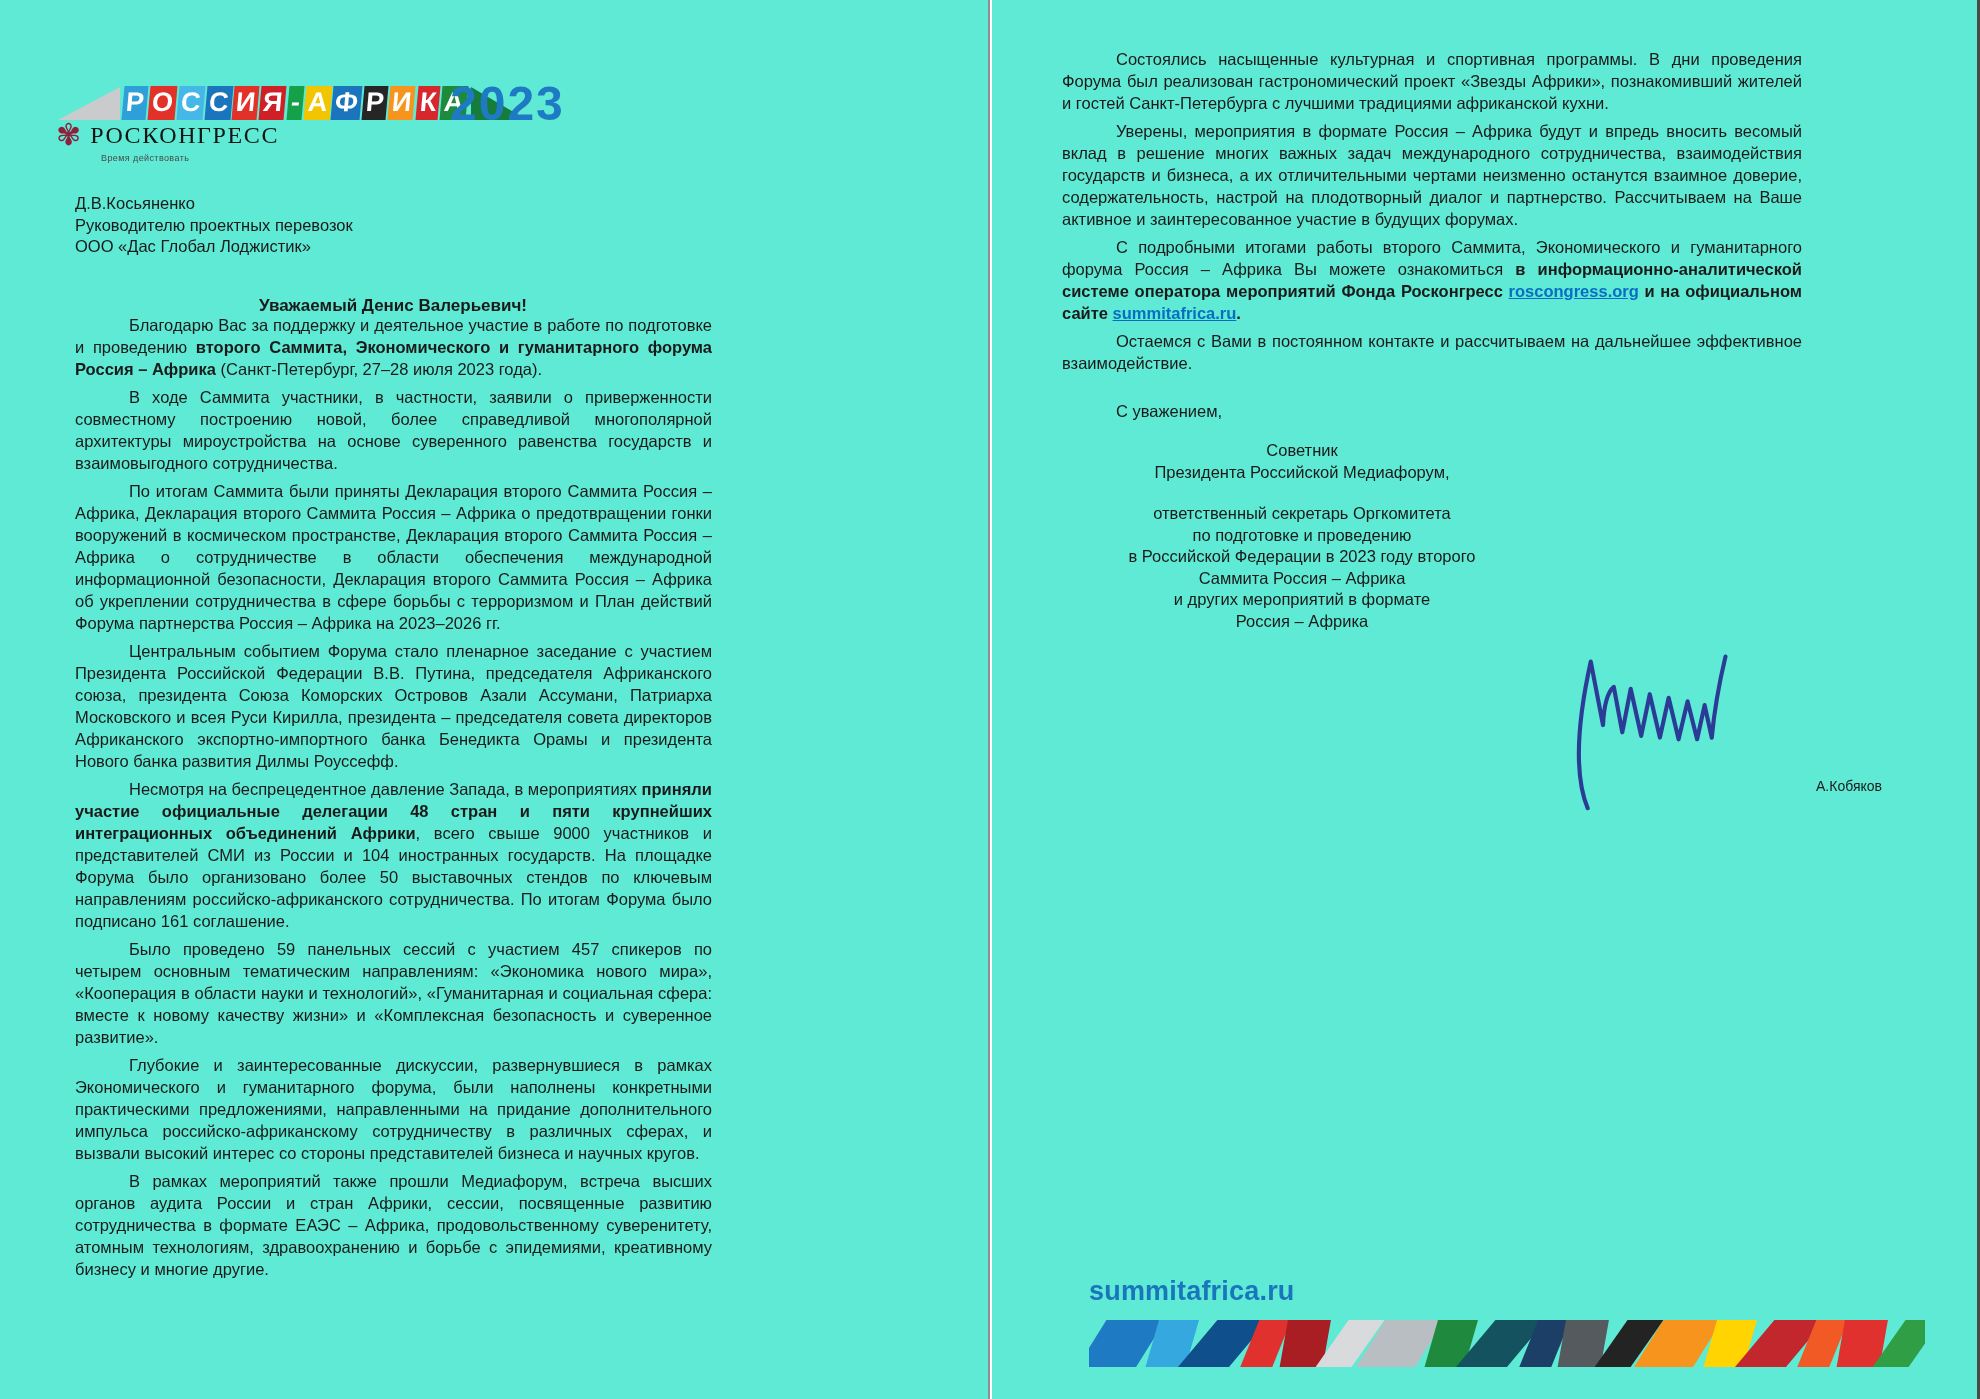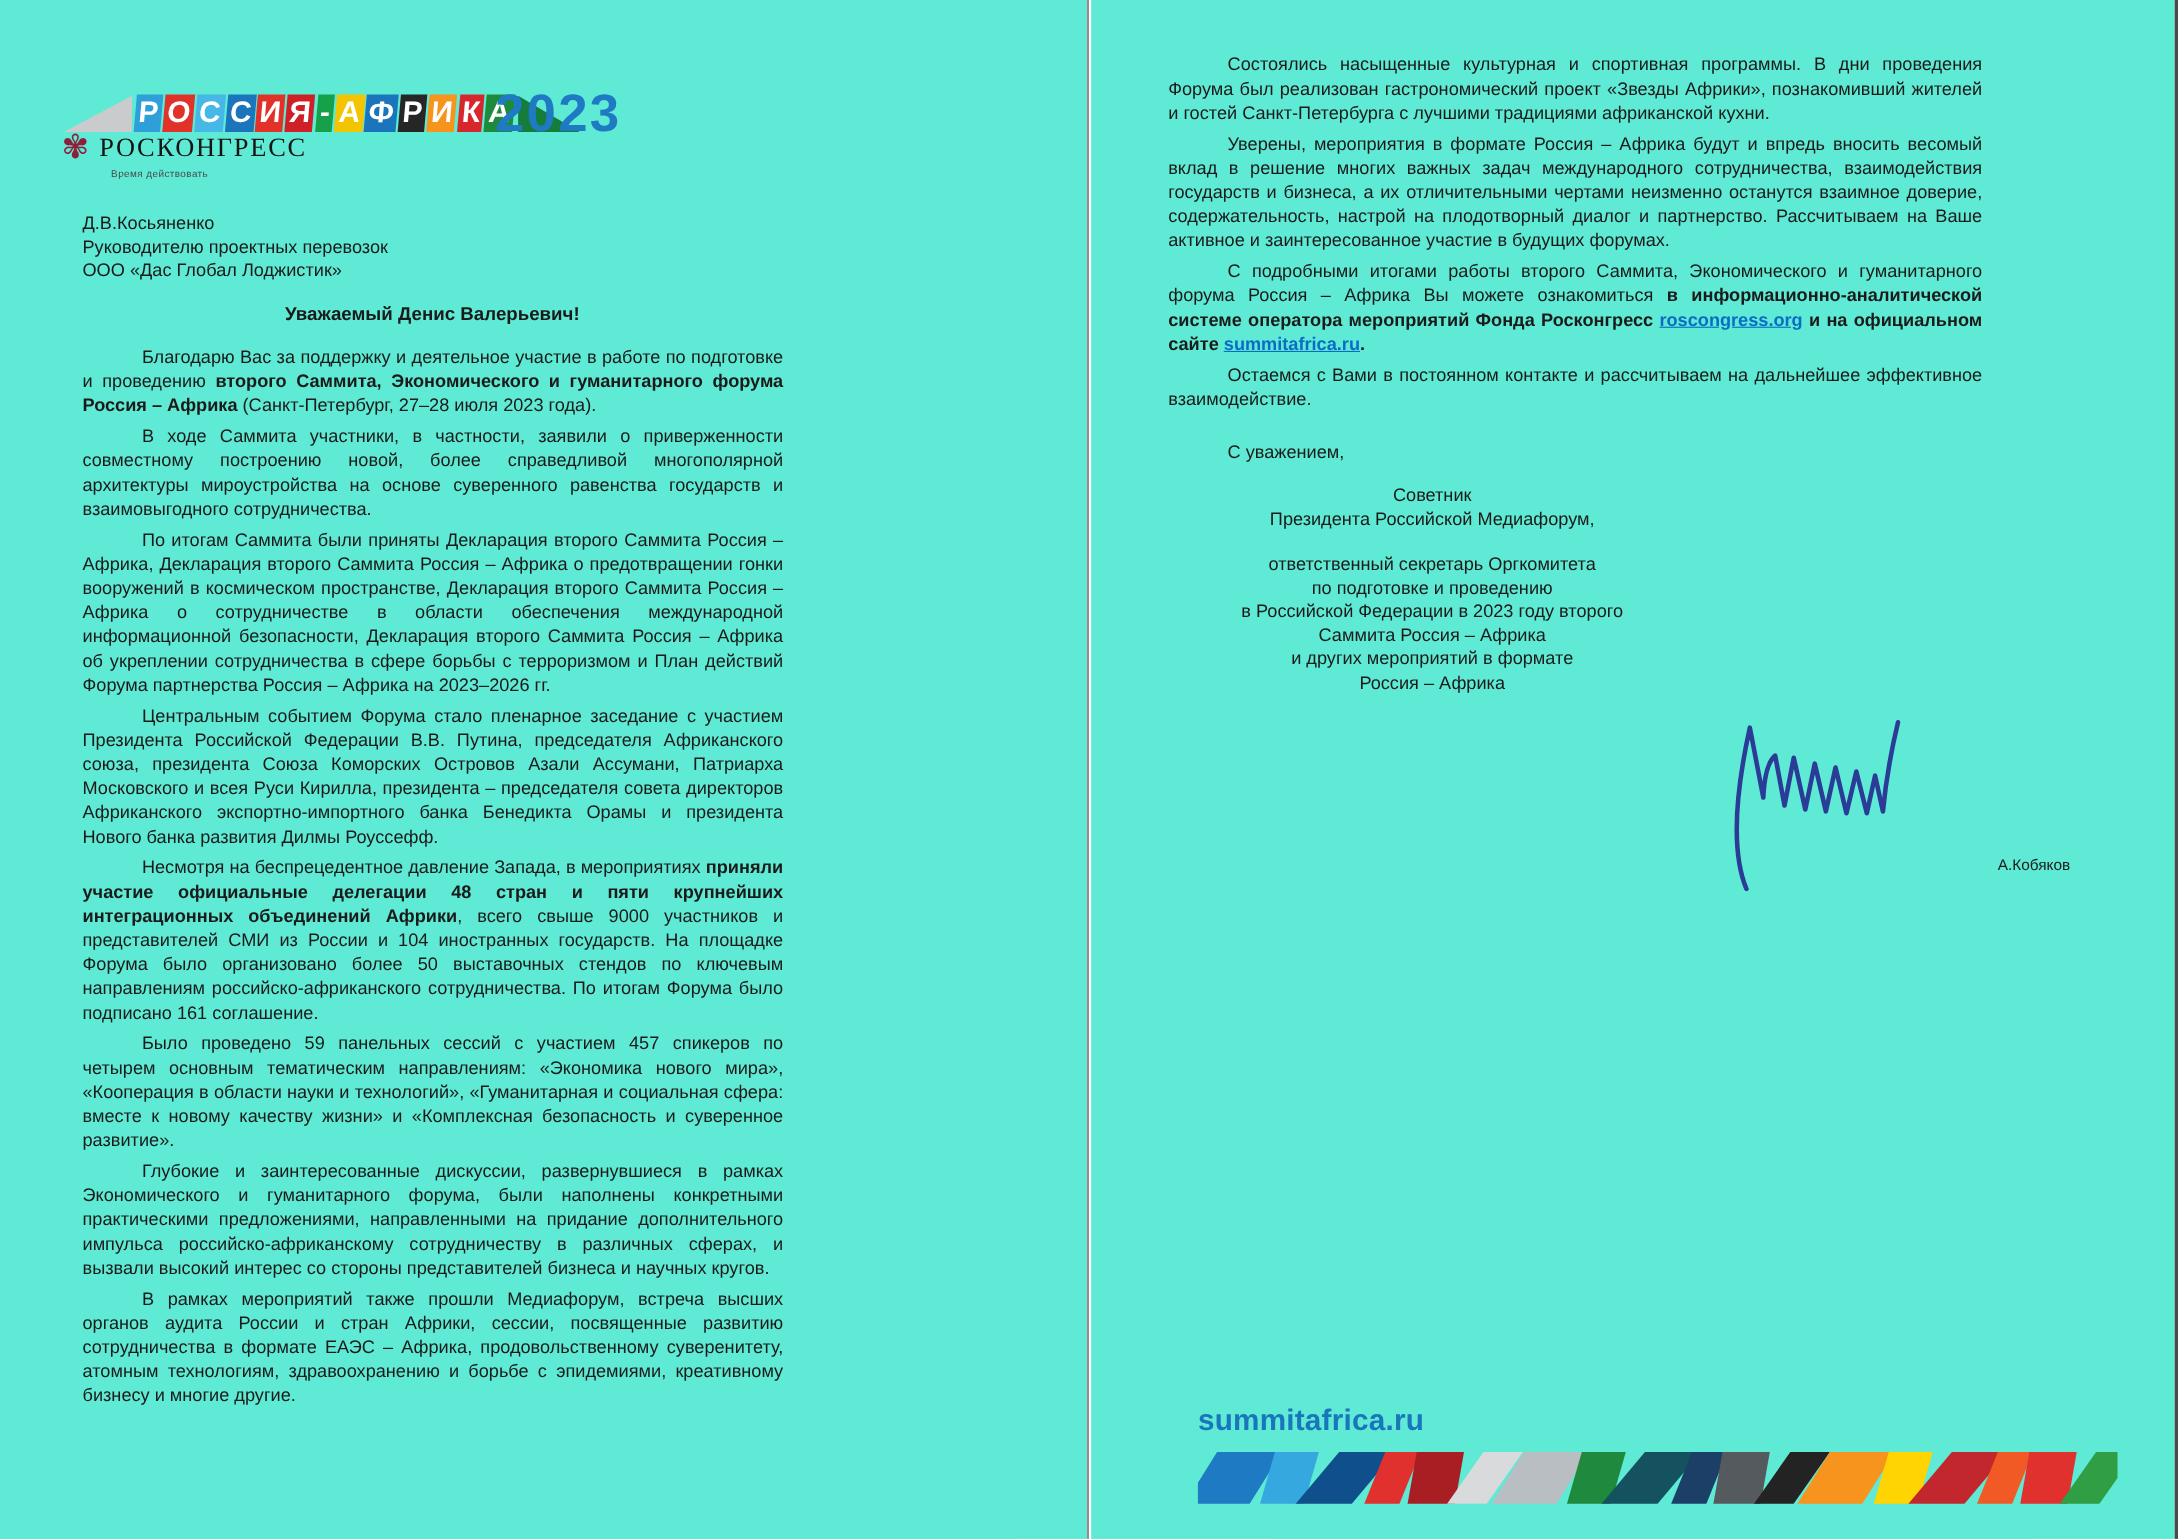--- a/index.html
+++ b/index.html
@@ -19,21 +19,21 @@
   .brand-tail{width:0;height:0;border-bottom:33px solid #157c3b;border-right:56px solid transparent;margin-left:2px;}
   .year{position:absolute;left:450px;top:76px;font-size:48px;font-weight:800;color:#1f7ac4;letter-spacing:2px;}
   .rosc{position:absolute;left:56px;top:120px;display:flex;align-items:center;}
   .rosc-icon{color:#8e1f3a;font-size:30px;line-height:30px;margin-right:9px;}
   .rosc-name{font-family:"Liberation Serif",serif;font-size:24px;letter-spacing:1.6px;color:#141414;}
   .tagline{position:absolute;left:101px;top:153px;font-size:9px;color:#4a4a4a;letter-spacing:.4px;}
 
   
   .recipient{position:absolute;left:75px;top:193px;width:636px;
              font-size:16.5px;line-height:21.5px;}
-  .salutation{position:absolute;left:75px;top:276px;width:636px;text-align:center;
+  .salutation{position:absolute;left:75px;top:296px;width:636px;text-align:center;
               font-weight:700;font-size:17px;}
   .body-text{position:absolute;font-size:16.5px;line-height:22px;}
   .body-left{left:75px;top:314px;width:637px;}
   .body-right{left:70px;top:48px;width:740px;}
   .body-text p{margin:0 0 6px 0;text-align:justify;text-indent:54px;}
   .b{font-weight:700;}
   .link{color:#0b6cc4;text-decoration:underline;font-weight:700;cursor:pointer;}
   .closing{margin-top:26px !important;text-align:left;}
   .sign-block{width:480px;text-align:center;font-size:16.5px;line-height:21.5px;}
   .sign-block-1{margin-top:18px;}

